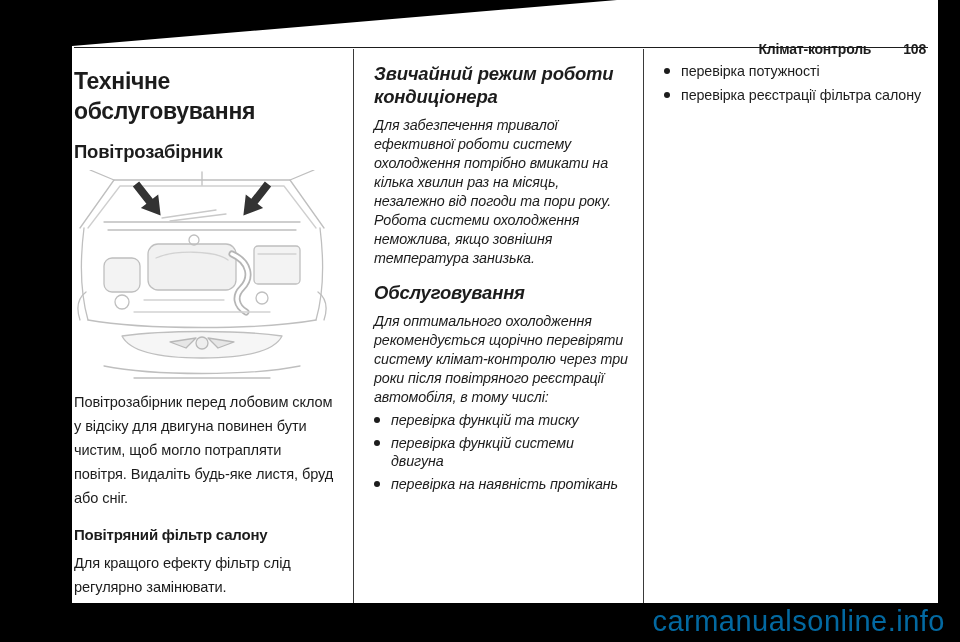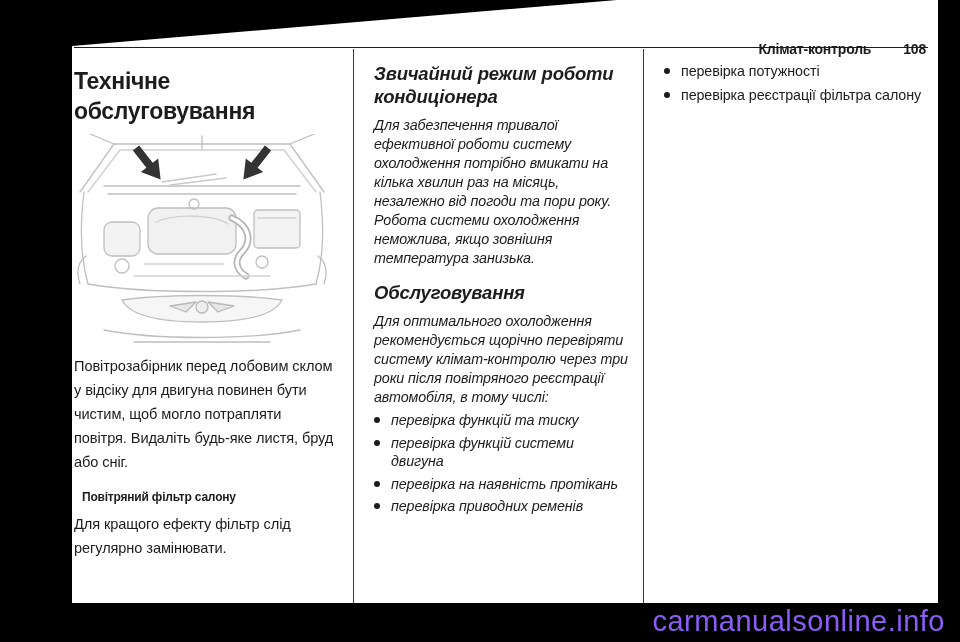--- a/index.html
+++ b/index.html
@@ -33,21 +33,21 @@
   .col2 {
     width:291px;
     border-left:1.5px solid #3a3a3a; border-right:1.5px solid #3a3a3a;
     padding:0 14px 0 20px;
     font-style:italic;
   }
   .col3 { flex:1; padding-left:20px; }
 
   h1 { font-size:23px; line-height:1.32; letter-spacing:-0.3px; margin-top:17px; }
   h2 { font-size:18.5px; line-height:1.25; letter-spacing:-0.2px; margin-top:13px; }
-  h3 { font-size:12px; letter-spacing:-0.2px; margin-top:16px;margin-left:8px; }
+  h3 { font-size:15px; letter-spacing:-0.2px; margin-top:16px; }
   p  { font-size:14.6px; line-height:24px; margin-top:8px; letter-spacing:-0.1px; }
   .col2 p { font-size:14.3px; line-height:19px; }
 
   ul.bullets { list-style:none; }
   ul.bullets li {
     display:flex; gap:11px;
     font-size:14.3px; line-height:18.4px;
     margin-top:4px; letter-spacing:-0.1px;
   }
   .col3 ul.bullets { margin-top:13px; }
@@ -55,38 +55,39 @@
   ul.bullets .dot {
     flex:0 0 6px; width:6px; height:6px; border-radius:50%;
     background:#1c1c1c; margin-top:6px;
   }
 
   figure.engine { margin-top:7px; width:256px; height:212px; }
   figure.engine svg { width:100%; height:100%; display:block; }
 
   .watermark {
     position:absolute; right:15px; bottom:4px;
-    font-size:29px; color:#8b5cf6; letter-spacing:0.5px;
+    font-size:29px; color:#0369a1; letter-spacing:0.5px;
   }
 </style>
 </head>
 <body>
 
 <div class="page">
 
   <div class="header">
     <span>Клімат-контроль</span>
     <span>108</span>
   </div>
   <div class="rule"></div>
 
   <div class="cols">
 
     <div class="col1">
       <h1>Технічне обслуговування</h1>
+      <h2>Повітрозабірник</h2>
 
       <figure class="engine">
         <svg viewBox="0 0 256 212" fill="none" stroke="#bfbfbf" stroke-width="1.3" stroke-linecap="round" stroke-linejoin="round">
 
           <g>
             <path d="M6,58 L40,10 L216,10 L250,58"></path>
             <path d="M14,58 L46,16 L210,16 L242,58" stroke="#cfcfcf"></path>
             <line x1="128" y1="2" x2="128" y2="15"></line>
             <path d="M40,10 L16,0"></path>
             <path d="M216,10 L240,0"></path>
@@ -155,24 +156,20 @@
             <span>перевірка функцій та тиску</span>
           </li>
         <li>
             <span class="dot"></span>
             <span>перевірка функцій системи двигуна</span>
           </li>
         <li>
             <span class="dot"></span>
             <span>перевірка на наявність протікань</span>
           </li>
-        <li>
-            <span class="dot"></span>
-            <span>перевірка приводних ременів</span>
-          </li>
       </ul>
     </div>
 
     <div class="col3">
       <ul class="bullets">
         <li>
             <span class="dot"></span>
             <span>перевірка потужності</span>
           </li>
         <li>

